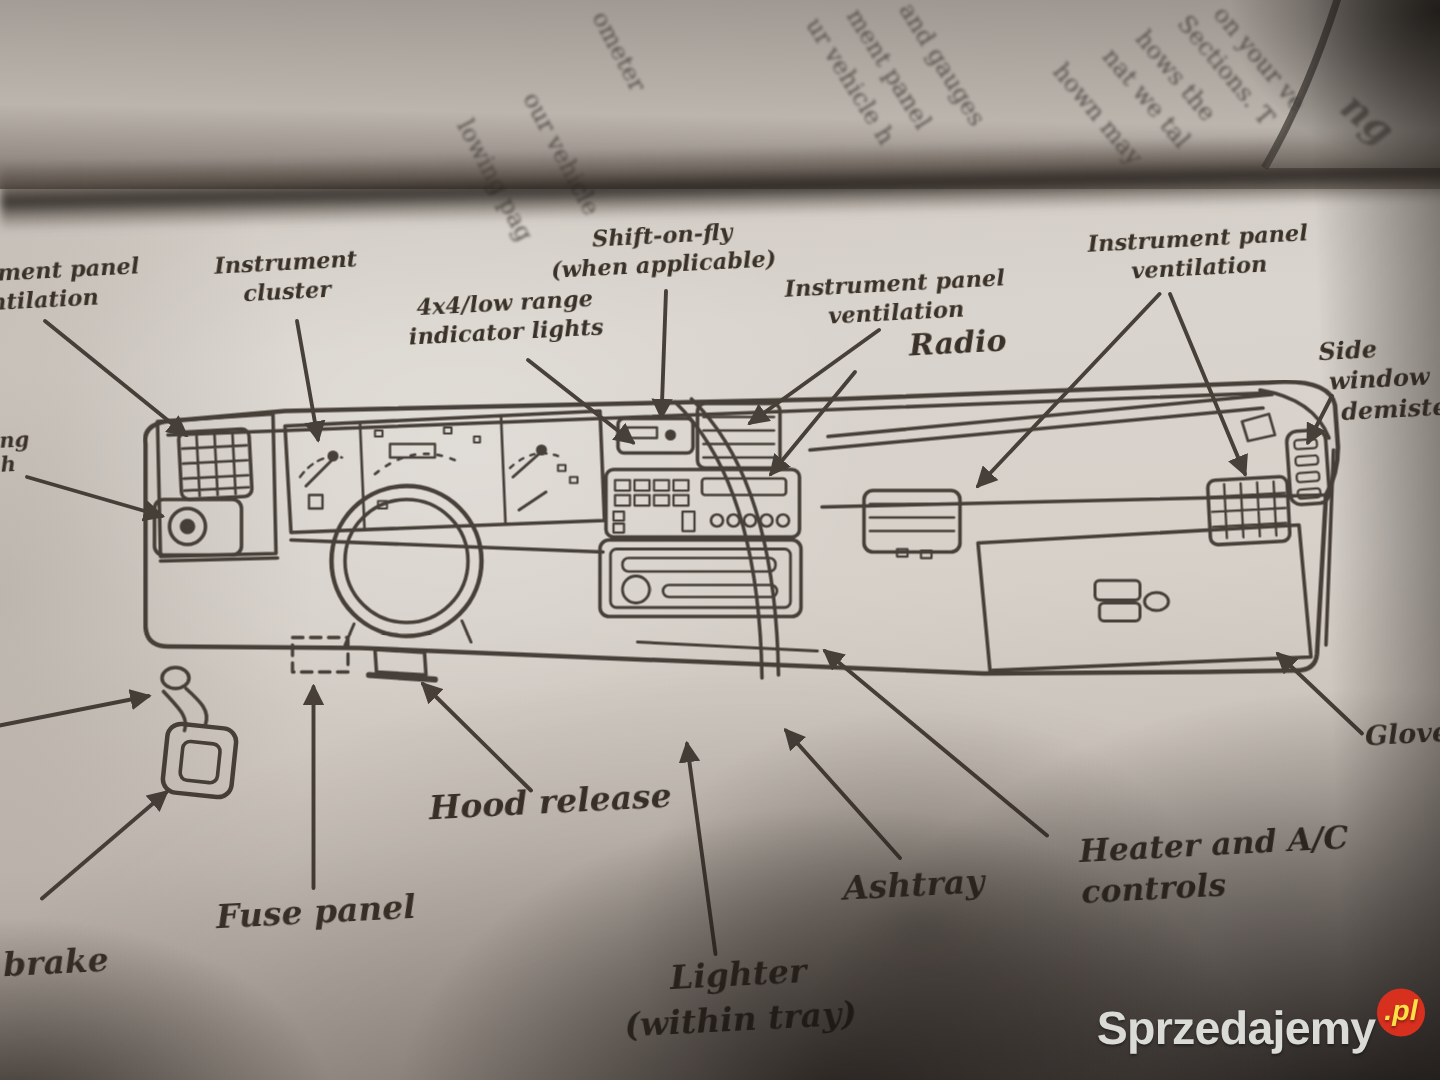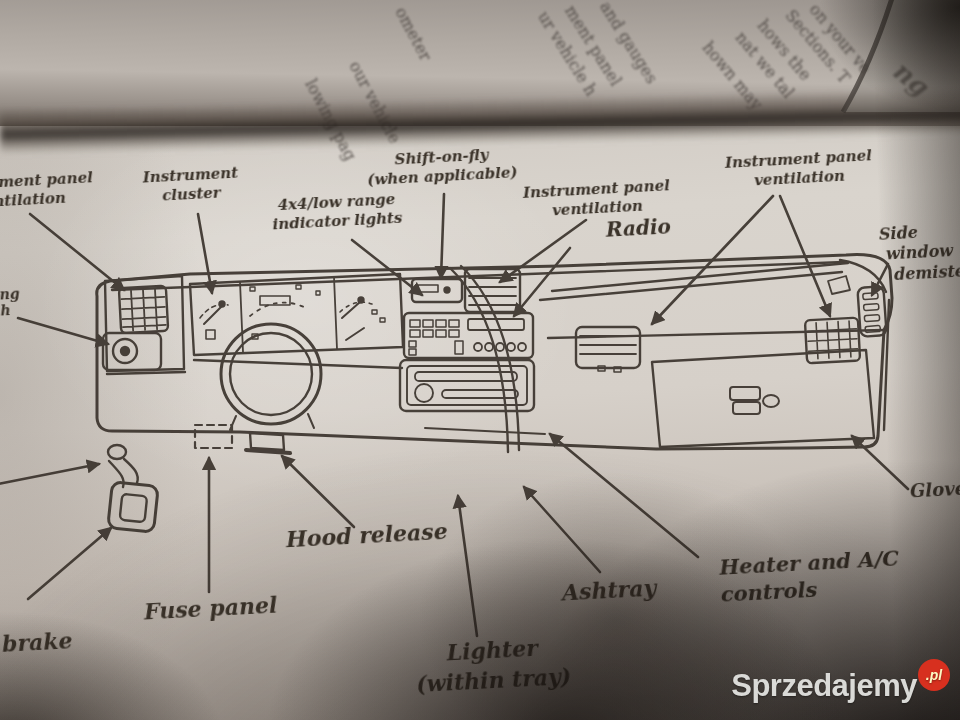--- a/index.html
+++ b/index.html
@@ -35,21 +35,21 @@
       radial-gradient(430px 300px at 58% 103%, rgba(18,14,12,.78), rgba(18,14,12,0) 68%),
       radial-gradient(540px 430px at 95% 108%, rgba(12,9,8,.94), rgba(12,9,8,0) 74%),
       radial-gradient(300px 190px at 1% 104%, rgba(24,19,15,.75), rgba(24,19,15,0) 72%),
       radial-gradient(280px 210px at 64% 86%, rgba(40,33,28,.4), rgba(40,33,28,0) 70%),
       linear-gradient(268deg, rgba(32,27,23,.5) 0%, rgba(32,27,23,0) 9%),
       radial-gradient(760px 520px at 52% 118%, rgba(28,23,19,.35), rgba(28,23,19,0) 78%);}
   .wm{position:absolute;z-index:7;right:10px;bottom:16px;font-family:"Liberation Sans",sans-serif;
       font-weight:bold;font-size:31px;color:#dadad7;letter-spacing:-.5px;
       text-shadow:0 1px 2px rgba(0,0,0,.4);}
   .wm-badge{display:inline-block;width:32px;height:32px;border-radius:50%;background:#d7301f;
-      color:#fef9c3;font-size:14px;letter-spacing:0;text-align:center;line-height:32px;
+      color:#fde047;font-size:19px;letter-spacing:0;text-align:center;line-height:32px;
       vertical-align:top;margin-left:1px;margin-top:-9px;font-style:italic;}
 </style>
 </head>
 <body>
 
 <div class="layer page-bg"></div>
 
 <div class="top-strip">
   <span class="frag" style="left:318px;top:76px;transform:rotate(62deg)">lowing pag</span>
   <span class="frag" style="left:362px;top:58px;transform:rotate(62deg)">our vehicle</span>

